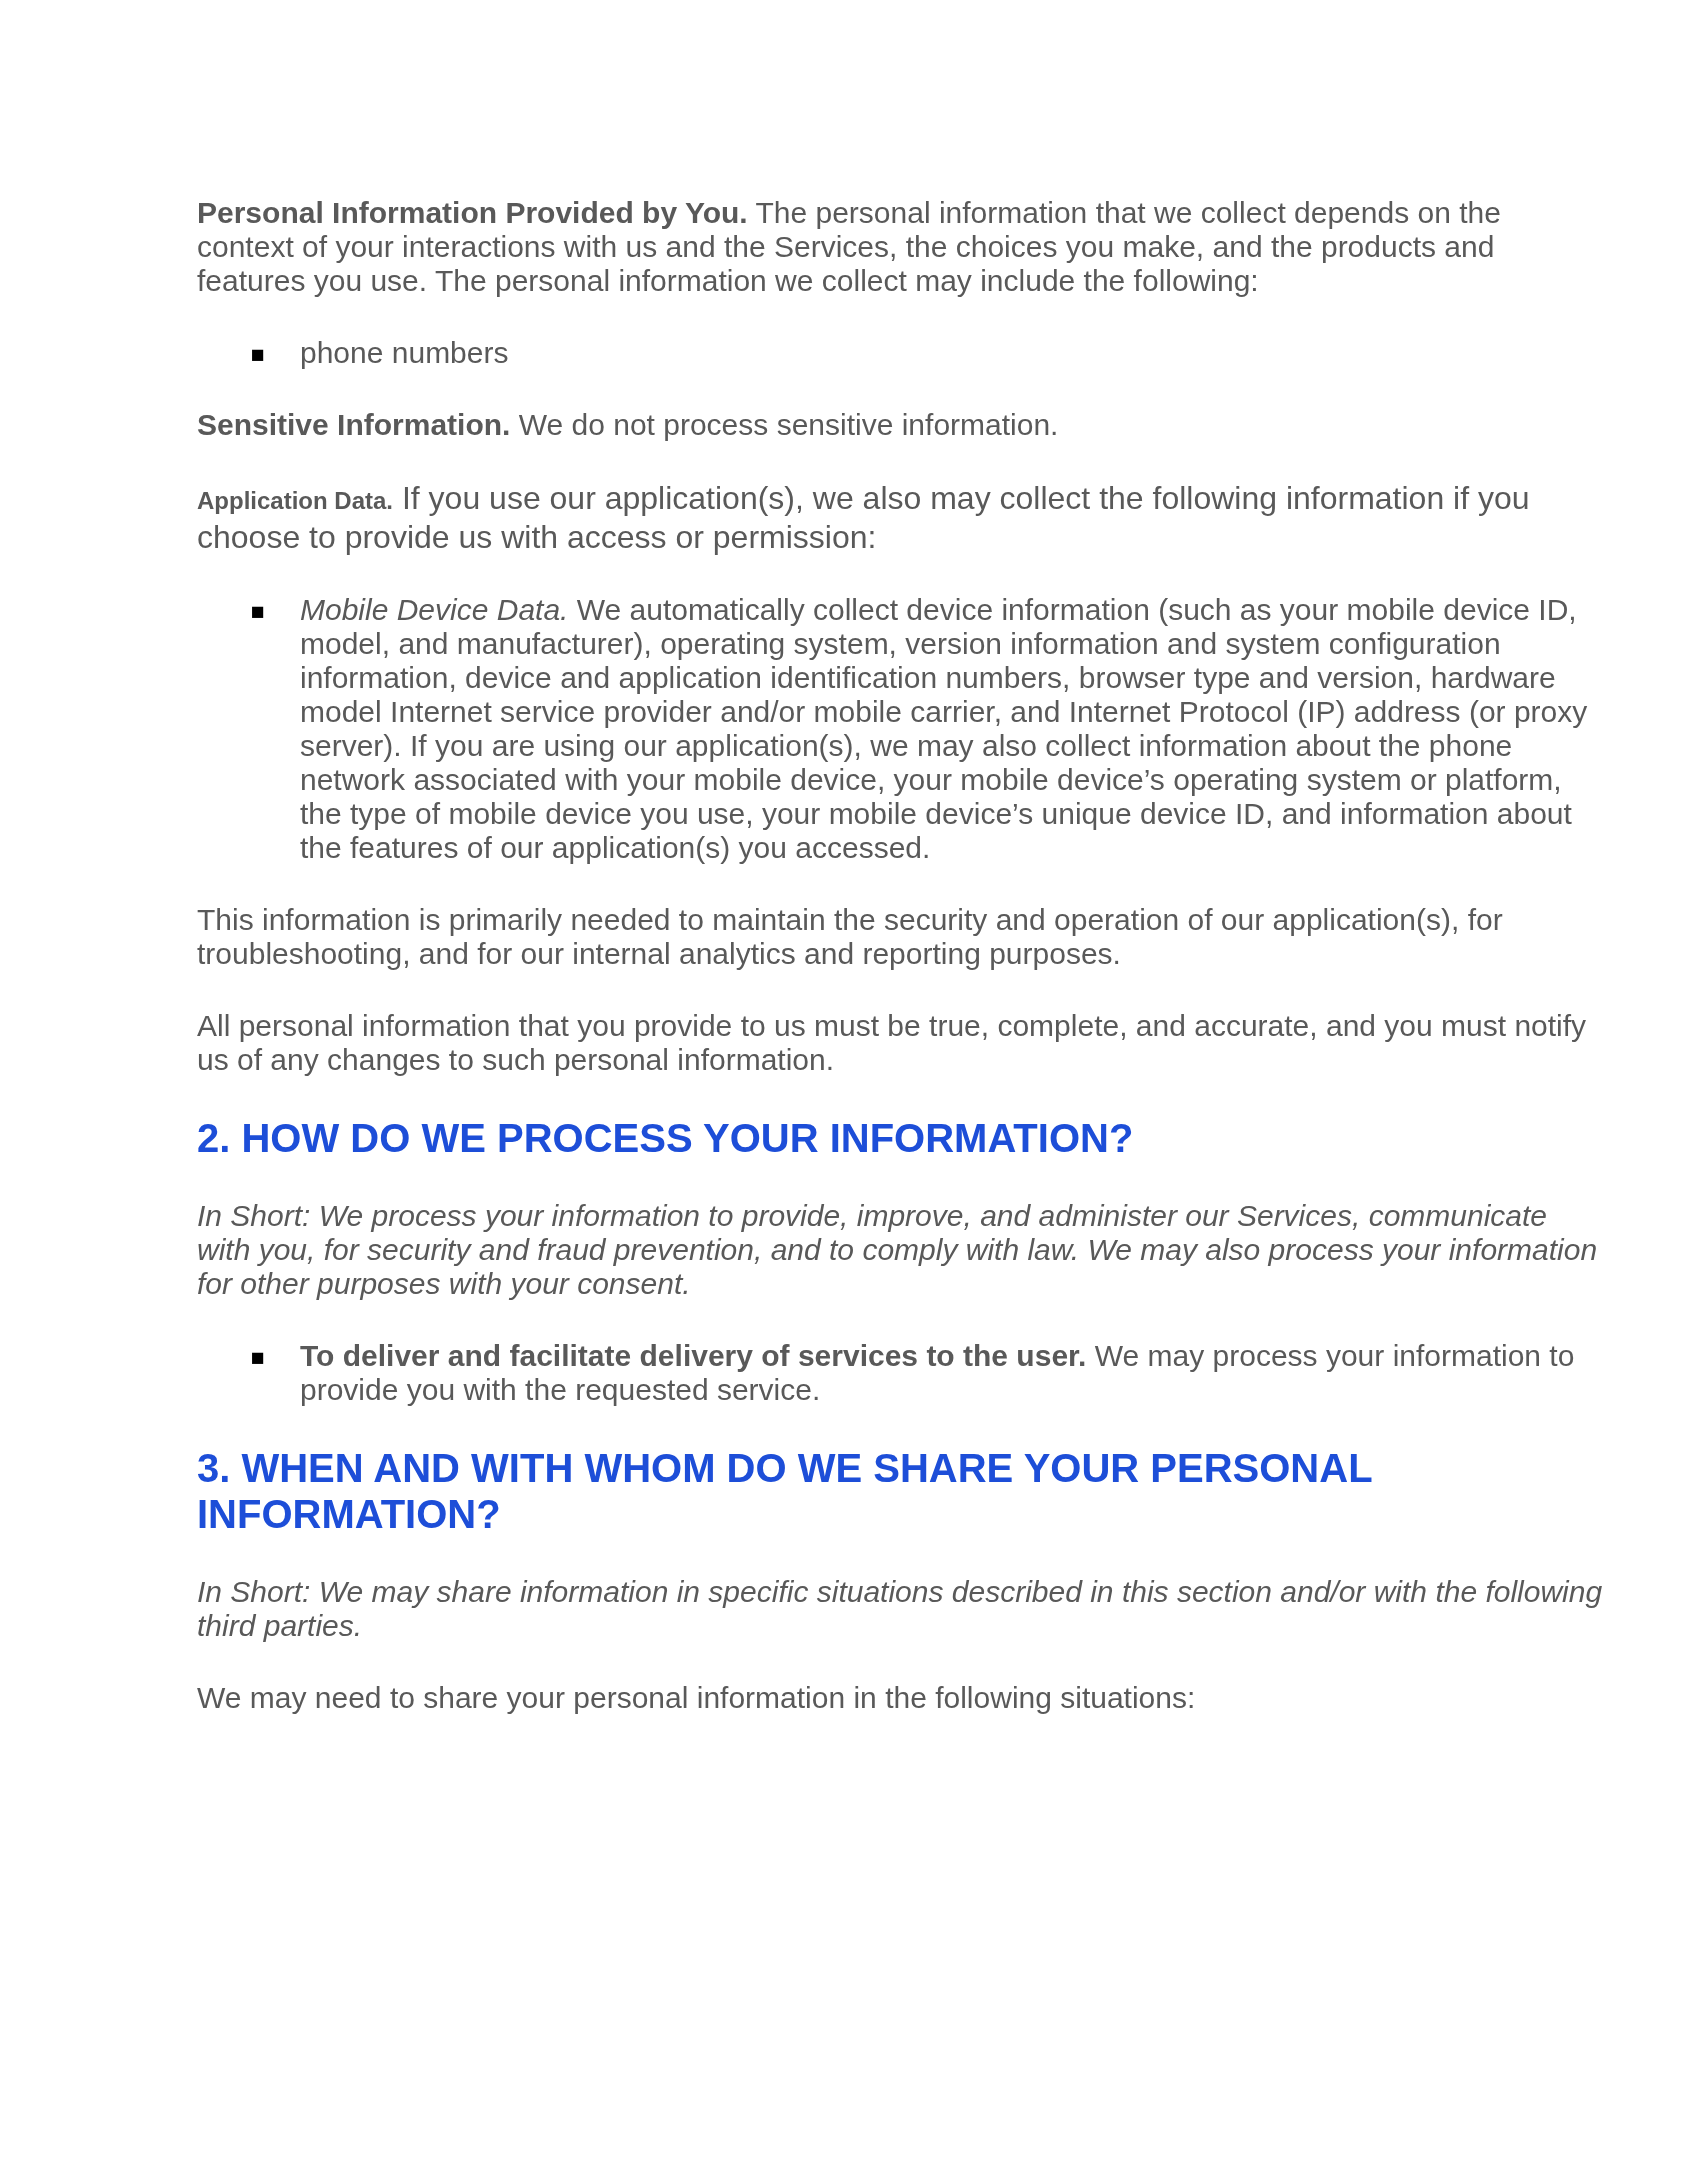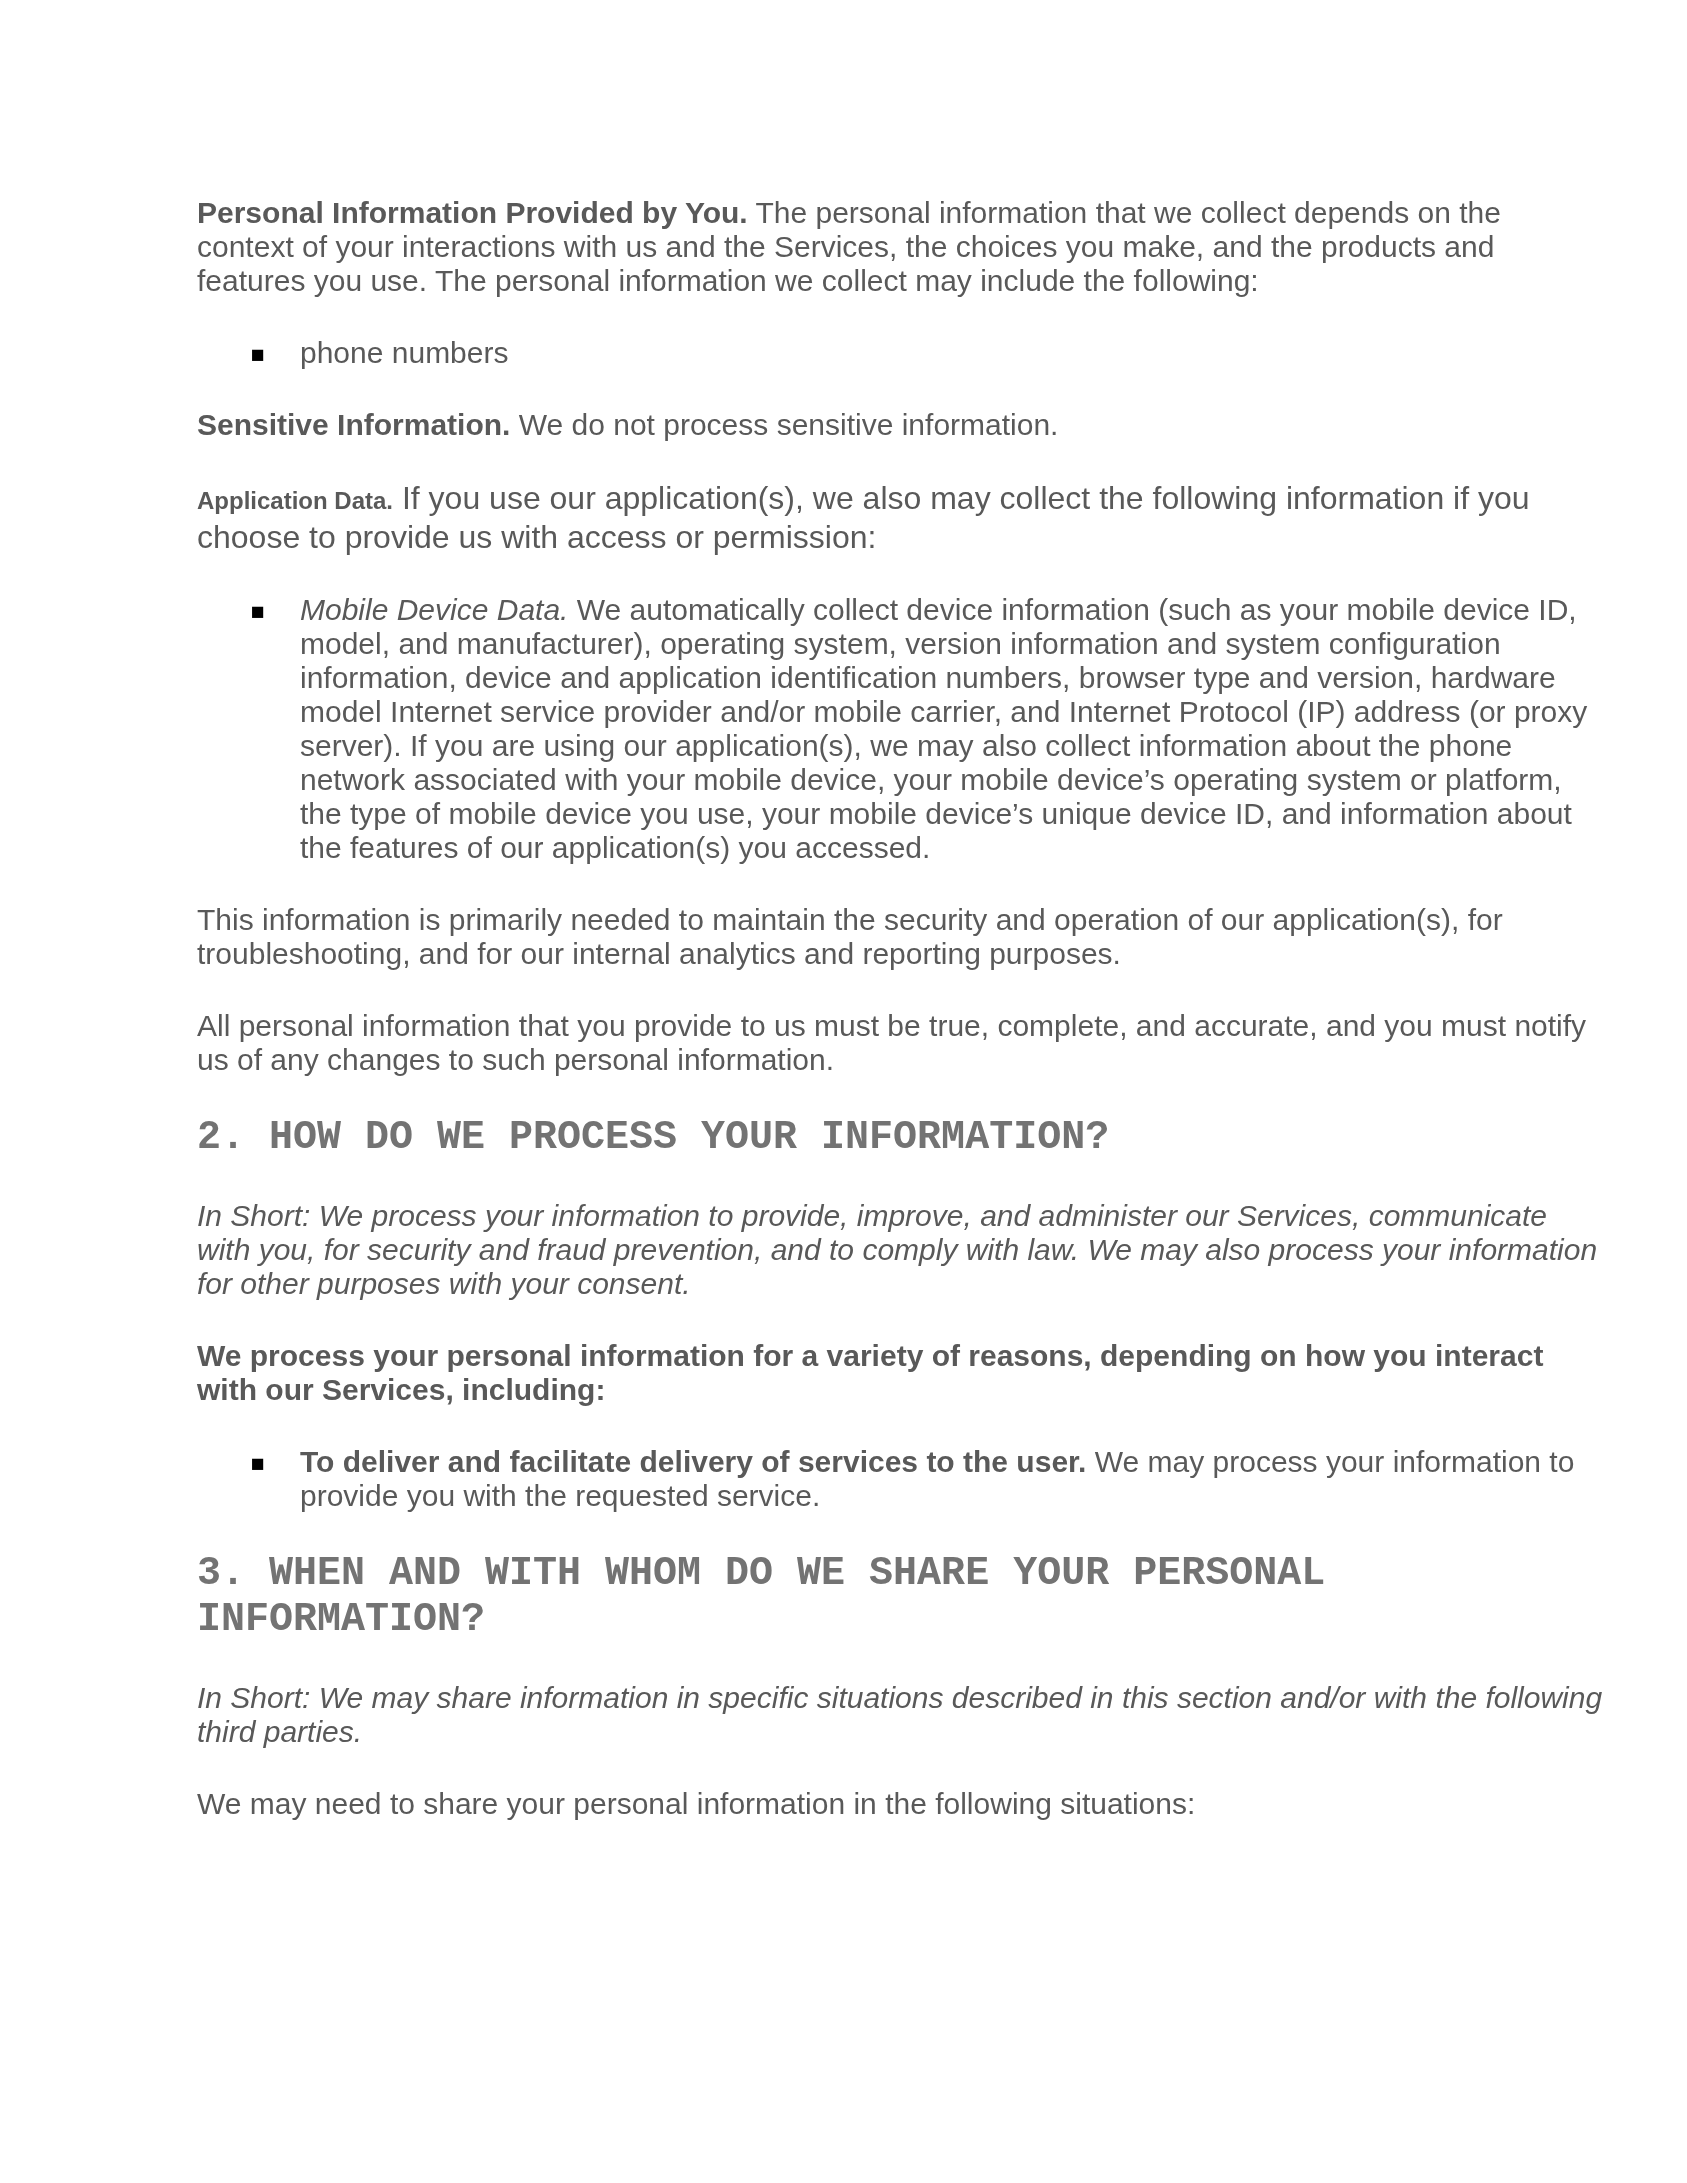--- a/index.html
+++ b/index.html
@@ -25,26 +25,25 @@
   p.body-lg {
     font-size: 32px;
     line-height: 36px;
   }
   p.body-lg .lead { font-size: 24px; }
   .lead { font-weight: bold; }
   p.in-short { font-style: italic; }
   p.in-short .lead { font-weight: normal; font-style: italic; }
   p.bold-para { font-weight: bold; }
   h1.doc-heading {
-    color: #737373;
+    color: #1d4ed8;
     font-size: 40px;
     line-height: 46px;
     font-weight: bold;
     margin: 0 0 38px 0;
-    font-family: Liberation Mono, monospace;
   }
   h1.mt-lg { margin-top: 22px; }
   ul.doc-list {
     list-style: none;
     margin: 0 0 38px 0;
     padding: 0;
   }
   ul.doc-list li {
     position: relative;
     padding-left: 103px;
@@ -83,21 +82,20 @@
   </ul>
 
   <p class="body-text">This information is primarily needed to maintain the security and operation of our application(s), for troubleshooting, and for our internal analytics and reporting purposes.</p>
 
   <p class="body-text">All personal information that you provide to us must be true, complete, and accurate, and you must notify us of any changes to such personal information.</p>
 
   <h1 class="doc-heading">2. HOW DO WE PROCESS YOUR INFORMATION?</h1>
 
   <p class="body-text in-short"><span class="lead">In Short:</span><span> We process your information to provide, improve, and administer our Services, communicate with you, for security and fraud prevention, and to comply with law. We may also process your information for other purposes with your consent.</span></p>
 
-  <p class="body-text bold-para">We process your personal information for a variety of reasons, depending on how you interact with our Services, including:</p>
 
   <ul class="doc-list">
     <li><span class="bullet">▪</span><span class="lead-bold">To deliver and facilitate delivery of services to the user.</span><span> We may process your information to provide you with the requested service.</span></li>
   </ul>
 
   <h1 class="doc-heading mt-lg">3. WHEN AND WITH WHOM DO WE SHARE YOUR PERSONAL INFORMATION?</h1>
 
   <p class="body-text in-short"><span class="lead">In Short:</span><span> We may share information in specific situations described in this section and/or with the following third parties.</span></p>
 
   <p class="body-text">We may need to share your personal information in the following situations:</p>

